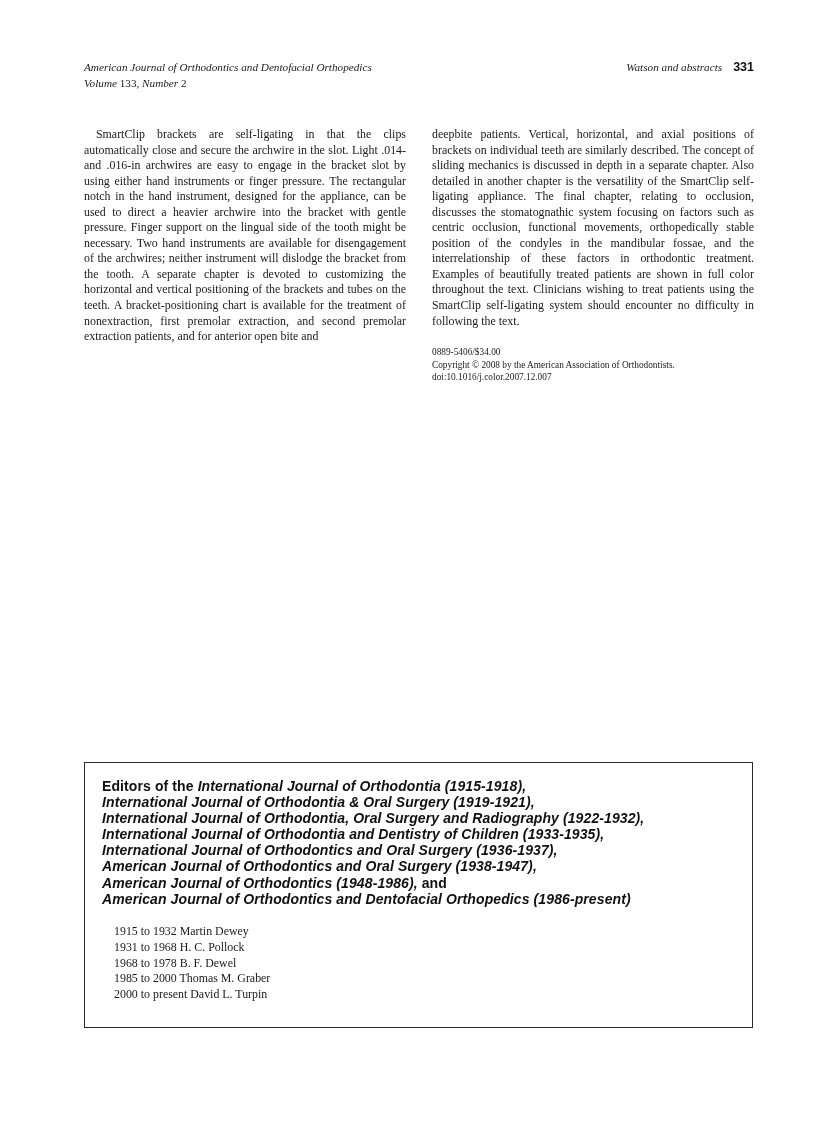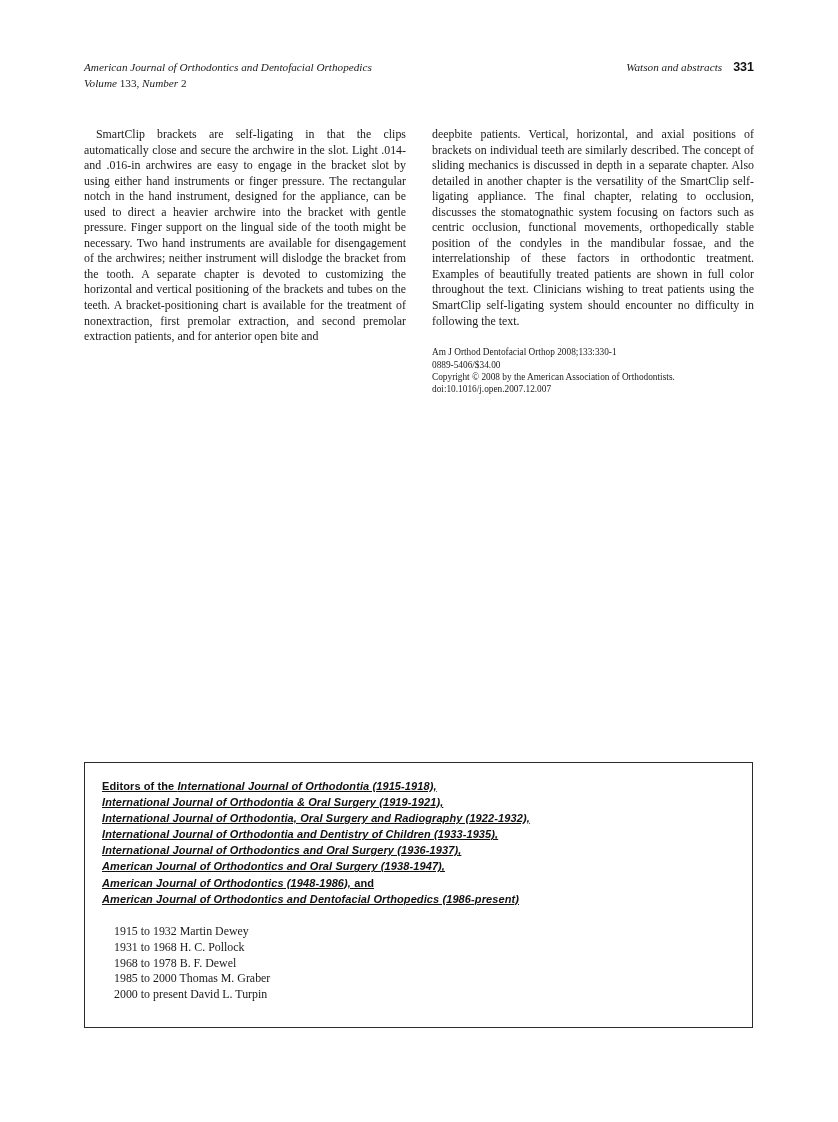--- a/index.html
+++ b/index.html
@@ -109,28 +109,27 @@
     height: 266px;
     border: 1.6px solid #2b2b2b;
     box-sizing: border-box;
     background: #ffffff;
   }
   .editors-inner {
     padding: 15px 0 0 17px;
   }
   .ed-line {
     font-family: "Liberation Sans", "DejaVu Sans", sans-serif;
-    font-size: 11px;
+    font-size: 14px;
     line-height: 16.1px;
     font-style: italic;
     font-weight: 600;
     color: #111111;
     white-space: nowrap;
     letter-spacing: 0.1px;
-    text-decoration: underline;
   }
   .ed-line .lead {
     font-style: normal;
   }
   .ed-line .tail {
     font-style: normal;
   }
 
   .ed-editors-list {
     margin-top: 17px;
@@ -162,24 +161,23 @@
 
   <div class="columns">
 
     <div class="col">
       <p class="indent">SmartClip brackets are self-ligating in that the clips automatically close and secure the archwire in the slot. Light .014- and .016-in archwires are easy to engage in the bracket slot by using either hand instruments or finger pressure. The rectangular notch in the hand instrument, designed for the appliance, can be used to direct a heavier archwire into the bracket with gentle pressure. Finger support on the lingual side of the tooth might be necessary. Two hand instruments are available for disengagement of the archwires; neither instrument will dislodge the bracket from the tooth. A separate chapter is devoted to customizing the horizontal and vertical positioning of the brackets and tubes on the teeth. A bracket-positioning chart is available for the treatment of nonextraction, first premolar extraction, and second premolar extraction patients, and for anterior open bite and</p>
     </div>
 
     <div class="col">
       <p>deepbite patients. Vertical, horizontal, and axial positions of brackets on individual teeth are similarly described. The concept of sliding mechanics is discussed in depth in a separate chapter. Also detailed in another chapter is the versatility of the SmartClip self-ligating appliance. The final chapter, relating to occlusion, discusses the stomatognathic system focusing on factors such as centric occlusion, functional movements, orthopedically stable position of the condyles in the mandibular fossae, and the interrelationship of these factors in orthodontic treatment. Examples of beautifully treated patients are shown in full color throughout the text. Clinicians wishing to treat patients using the SmartClip self-ligating system should encounter no difficulty in following the text.</p>
       <div class="citation">
-        <div>Am J Orthod Dentofacial Orthop 2008;133:330-1</div>
         <div>0889-5406/$34.00</div>
         <div>Copyright © 2008 by the American Association of Orthodontists.</div>
-        <div>doi:10.1016/j.open.2007.12.007</div>
+        <div>doi:10.1016/j.color.2007.12.007</div>
       </div>
     </div>
 
   </div>
 
   <div class="editors-box">
     <div class="editors-inner">
 
       <div class="ed-line"><span class="lead">Editors of the </span><span>International Journal of Orthodontia (1915-1918),</span></div>
 

